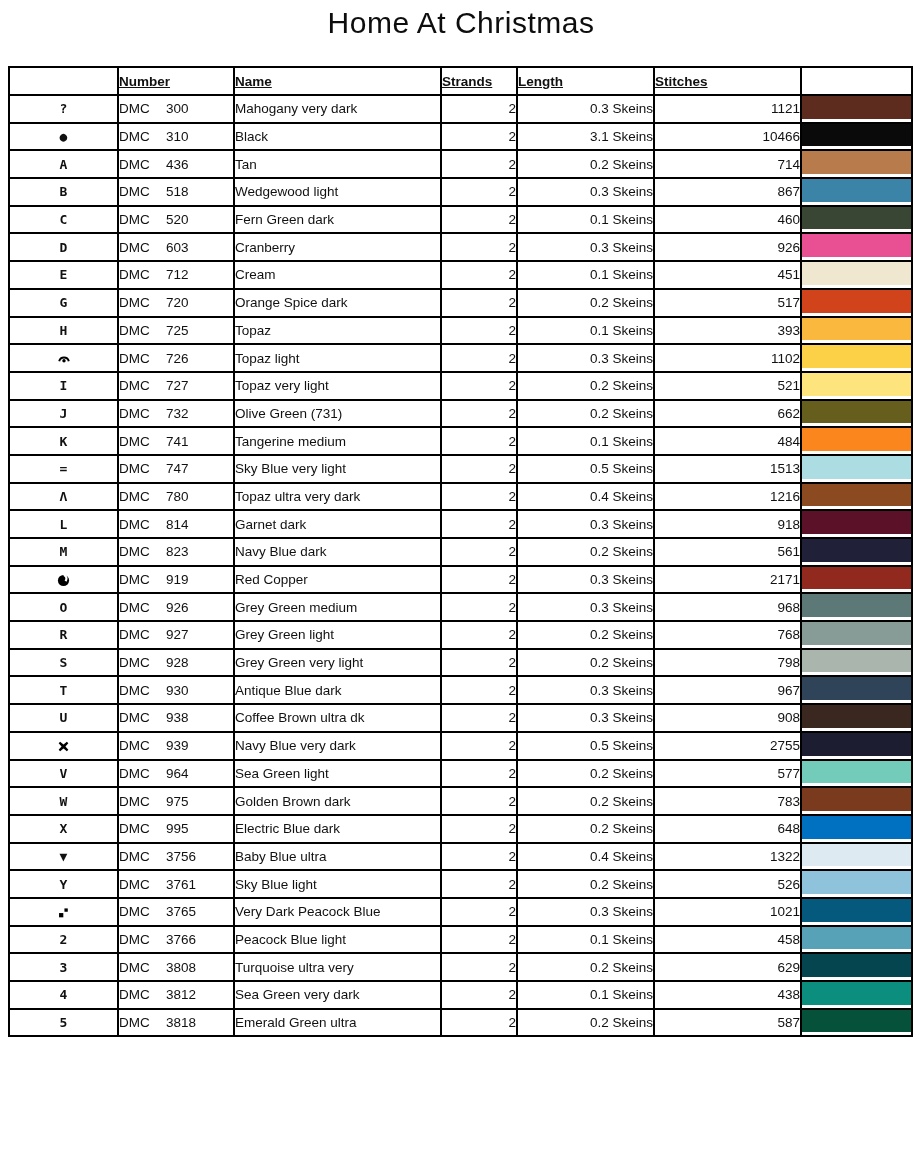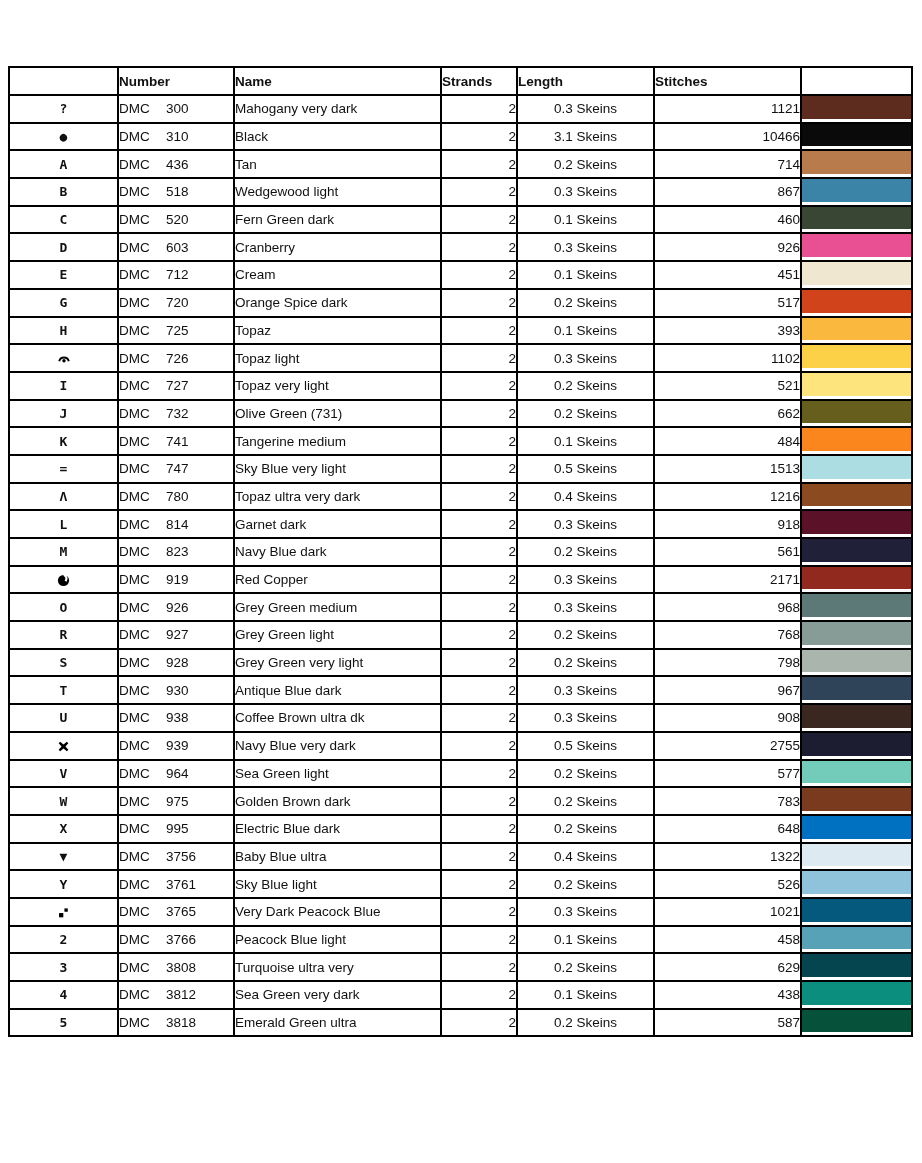--- a/index.html
+++ b/index.html
@@ -45,21 +45,21 @@
   table.key col.c-length   { width: 137px; }
   table.key col.c-stitches { width: 147px; }
   table.key col.c-swatch   { width: 111px; }
 
   table.key th, table.key td {
     border: 2px solid #000;
     padding: 0;
     overflow: hidden;
     white-space: nowrap;
   }
-  table.key thead tr { height: 28px; }
+  table.key thead tr { height: 28px; text-decoration: underline; }
   table.key tbody tr { height: 27.7px; }
 
   th.h-left {
     text-align: left;
     padding-left: 7px;
     font-weight: 700;
     font-size: 13.5px;
   }
   td.symbol {
     text-align: center;
@@ -67,32 +67,33 @@
     font-family: "DejaVu Sans Mono", monospace;
     font-weight: 700;
     font-size: 13px;
     line-height: 1;
   }
   td.symbol svg { vertical-align: middle; }
   td.number { padding-left: 8px; }
   td.number .brand { display: inline-block; width: 47px; }
   td.name { padding-left: 8px; }
   td.strands  { text-align: right; padding-right: 5px; }
-  td.length   { text-align: center; padding-right: 6px; }
+  td.length   { text-align: right; padding-right: 6px; }
   td.stitches { text-align: right; padding-right: 8px; }
   td.swatch-cell { position: relative; }
   .swatch {
     position: absolute;
     left: 0; right: 0; top: 0; bottom: 3px;
   }
 </style>
 </head>
 <body>
 
 <div class="page">
+  <div class="title">Home At Christmas</div>
 
   <table class="key">
     <colgroup>
       <col class="c-symbol">
         <col class="c-number">
         <col class="c-name">
       <col class="c-strands">
         <col class="c-length">
         <col class="c-stitches">
         <col class="c-swatch">

